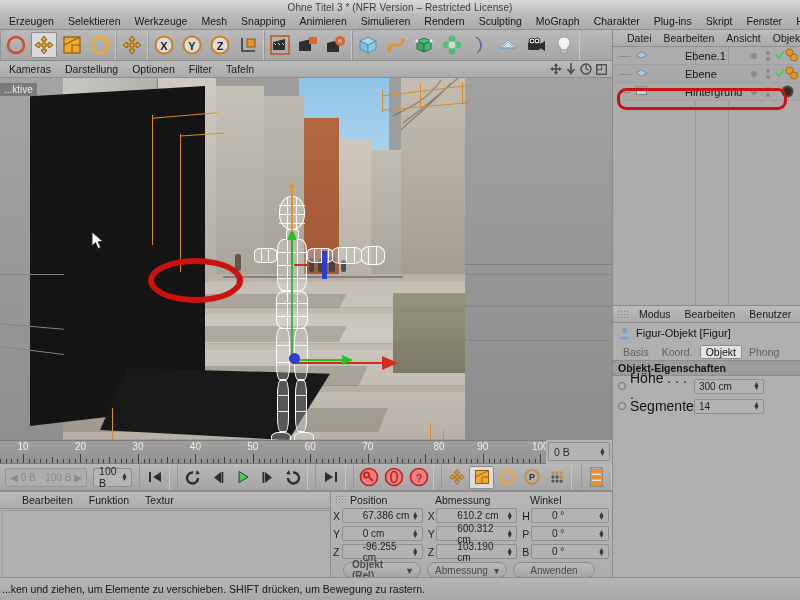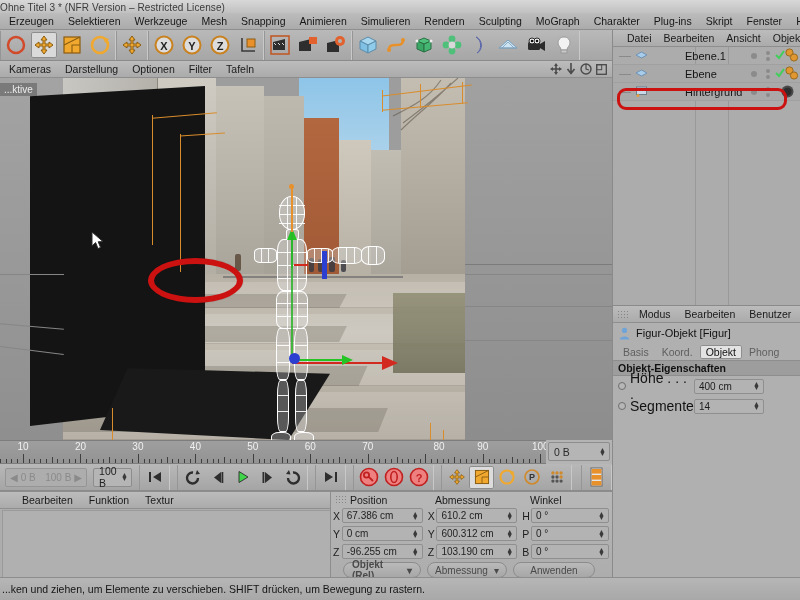--- a/index.html
+++ b/index.html
@@ -12,21 +12,21 @@
     color: #1a1a1a;
     -webkit-font-smoothing: antialiased;
   }
   #app { position: relative; width: 800px; height: 600px; }
 
   
   .titlebar {
     position: absolute; left: 0; top: 0; width: 800px; height: 16px;
     background: linear-gradient(#d8d8d8, #bdbdbd);
     border-bottom: 1px solid #919191;
-    display: flex; align-items: center; 
+    display: flex; align-items: center; justify-content: center;
   }
   .titlebar .tt { font-size: 10px; color: #3b3b3b; letter-spacing: .1px; }
 
   
   .menubar {
     position: absolute; left: 0; top: 13px; width: 800px; height: 17px;
     background: linear-gradient(#bcbcbc, #ababab);
     border-bottom: 1px solid #8e8e8e;
     display: flex; align-items: center; padding-left: 2px;
     white-space: nowrap; overflow: hidden;
@@ -210,21 +210,21 @@
   }
   .coordhead { height: 15px; display: flex; align-items: center; font-size: 10.5px;
                color: #1b1b1b; }
   .grip { width: 11px; height: 9px; margin: 0 4px;
           background-image: radial-gradient(#7c7c7c 40%, transparent 41%);
           background-size: 3px 3px; opacity: .85; }
   .coordrow { display: flex; align-items: center; height: 17px; margin-bottom: 1px; }
   .axlabel { width: 11px; text-align: left; font-size: 10.5px; color: #1d1d1d; padding-left: 2px; }
   .cfield {
     height: 15px; background: #b3b3b3; border: 1px solid #8f8f8f; border-radius: 2px;
-    display: flex; align-items: center; padding-left: 4px; font-size: 10px; color: #1f1f1f;
+    display: flex; align-items: center; padding-left: 20px; font-size: 10px; color: #1f1f1f;
     margin-right: 3px;
   }
   .cf-w1 { width: 83px; }
   .cf-w2 { width: 83px; }
   .cf-w3 { width: 80px; }
   .btnrow { display: flex; align-items: center; padding-left: 12px; margin-top: 2px; }
   .pillbtn {
     height: 16px; border-radius: 8px; background: linear-gradient(#b9b9b9,#a7a7a7);
     border: 1px solid #8c8c8c; display: flex; align-items: center; justify-content: center;
     font-size: 10px; color: #4a4a4a; margin-right: 6px; padding: 0 8px;
@@ -1112,21 +1112,21 @@
         <span class="atab">Koord.</span>
         <span class="atab on">Objekt</span>
         <span class="atab">Phong</span>
       </div>
     <div class="secthead">Objekt-Eigenschaften</div>
 
     <div class="arow">
       <span class="radio"></span>
       <span class="alabel">Höhe . . . .</span>
       <span class="afield">
-        <span>400 cm</span>
+        <span>300 cm</span>
         <span class="spin" style="margin-left:auto;margin-right:3px;">
             <span>▲</span>
             <span>▼</span>
           </span>
       </span>
     </div>
     <div class="arow">
       <span class="radio"></span>
       <span class="alabel">Segmente</span>
       <span class="afield">

